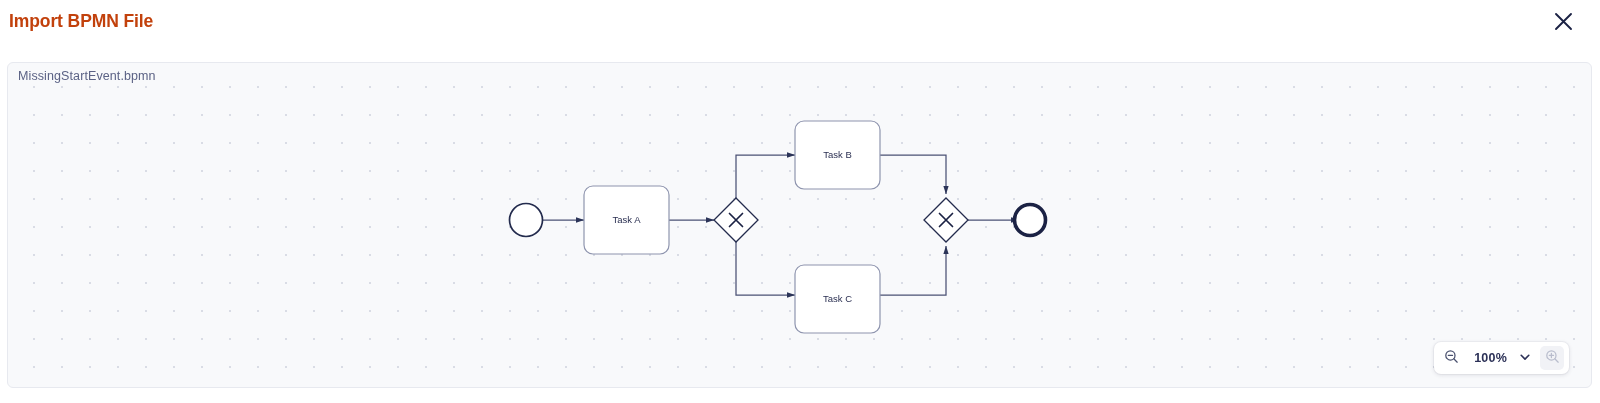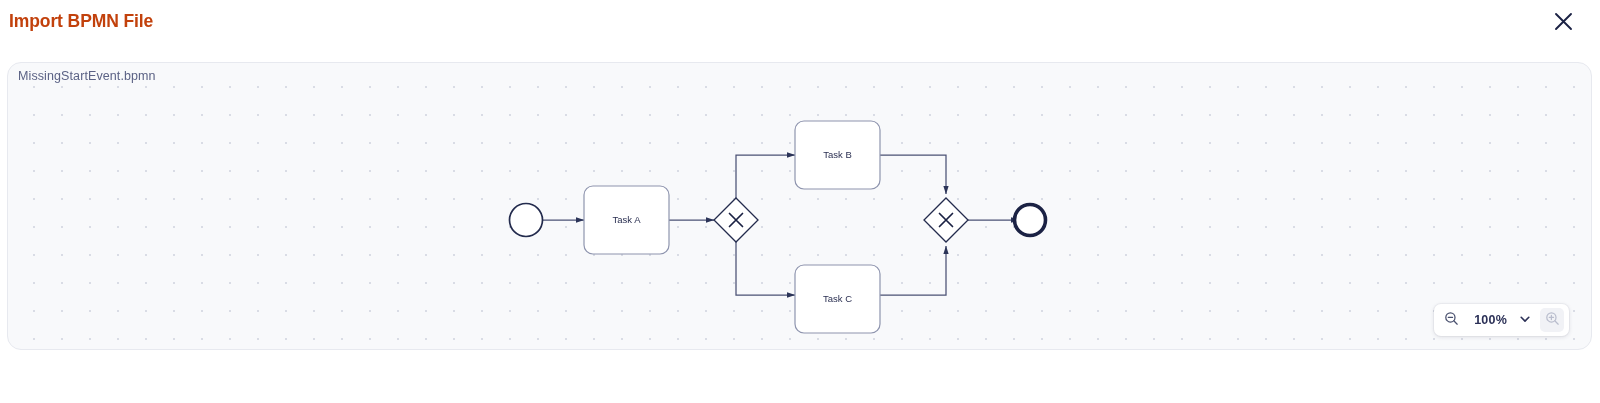--- a/index.html
+++ b/index.html
@@ -51,24 +51,24 @@
     padding: 0;
   }
   .close-button svg { display: block; }
 
   
   .canvas-panel {
     position: absolute;
     left: 7px;
     top: 62px;
     width: 1585px;
-    height: 288px;
+    height: 326px;
     box-sizing: border-box;
     border: 1px solid #e7e9ef;
-    border-radius: 14px;
+    border-radius: 6px;
     background-color: #f8f9fb;
     background-image: radial-gradient(#d9dce5 1.1px, transparent 1.2px);
     background-size: 28px 28px;
     background-position: 12px 10px;
     overflow: hidden;
     text-align: center;
   }
   .file-name {
     position: absolute;
     left: 10px;

